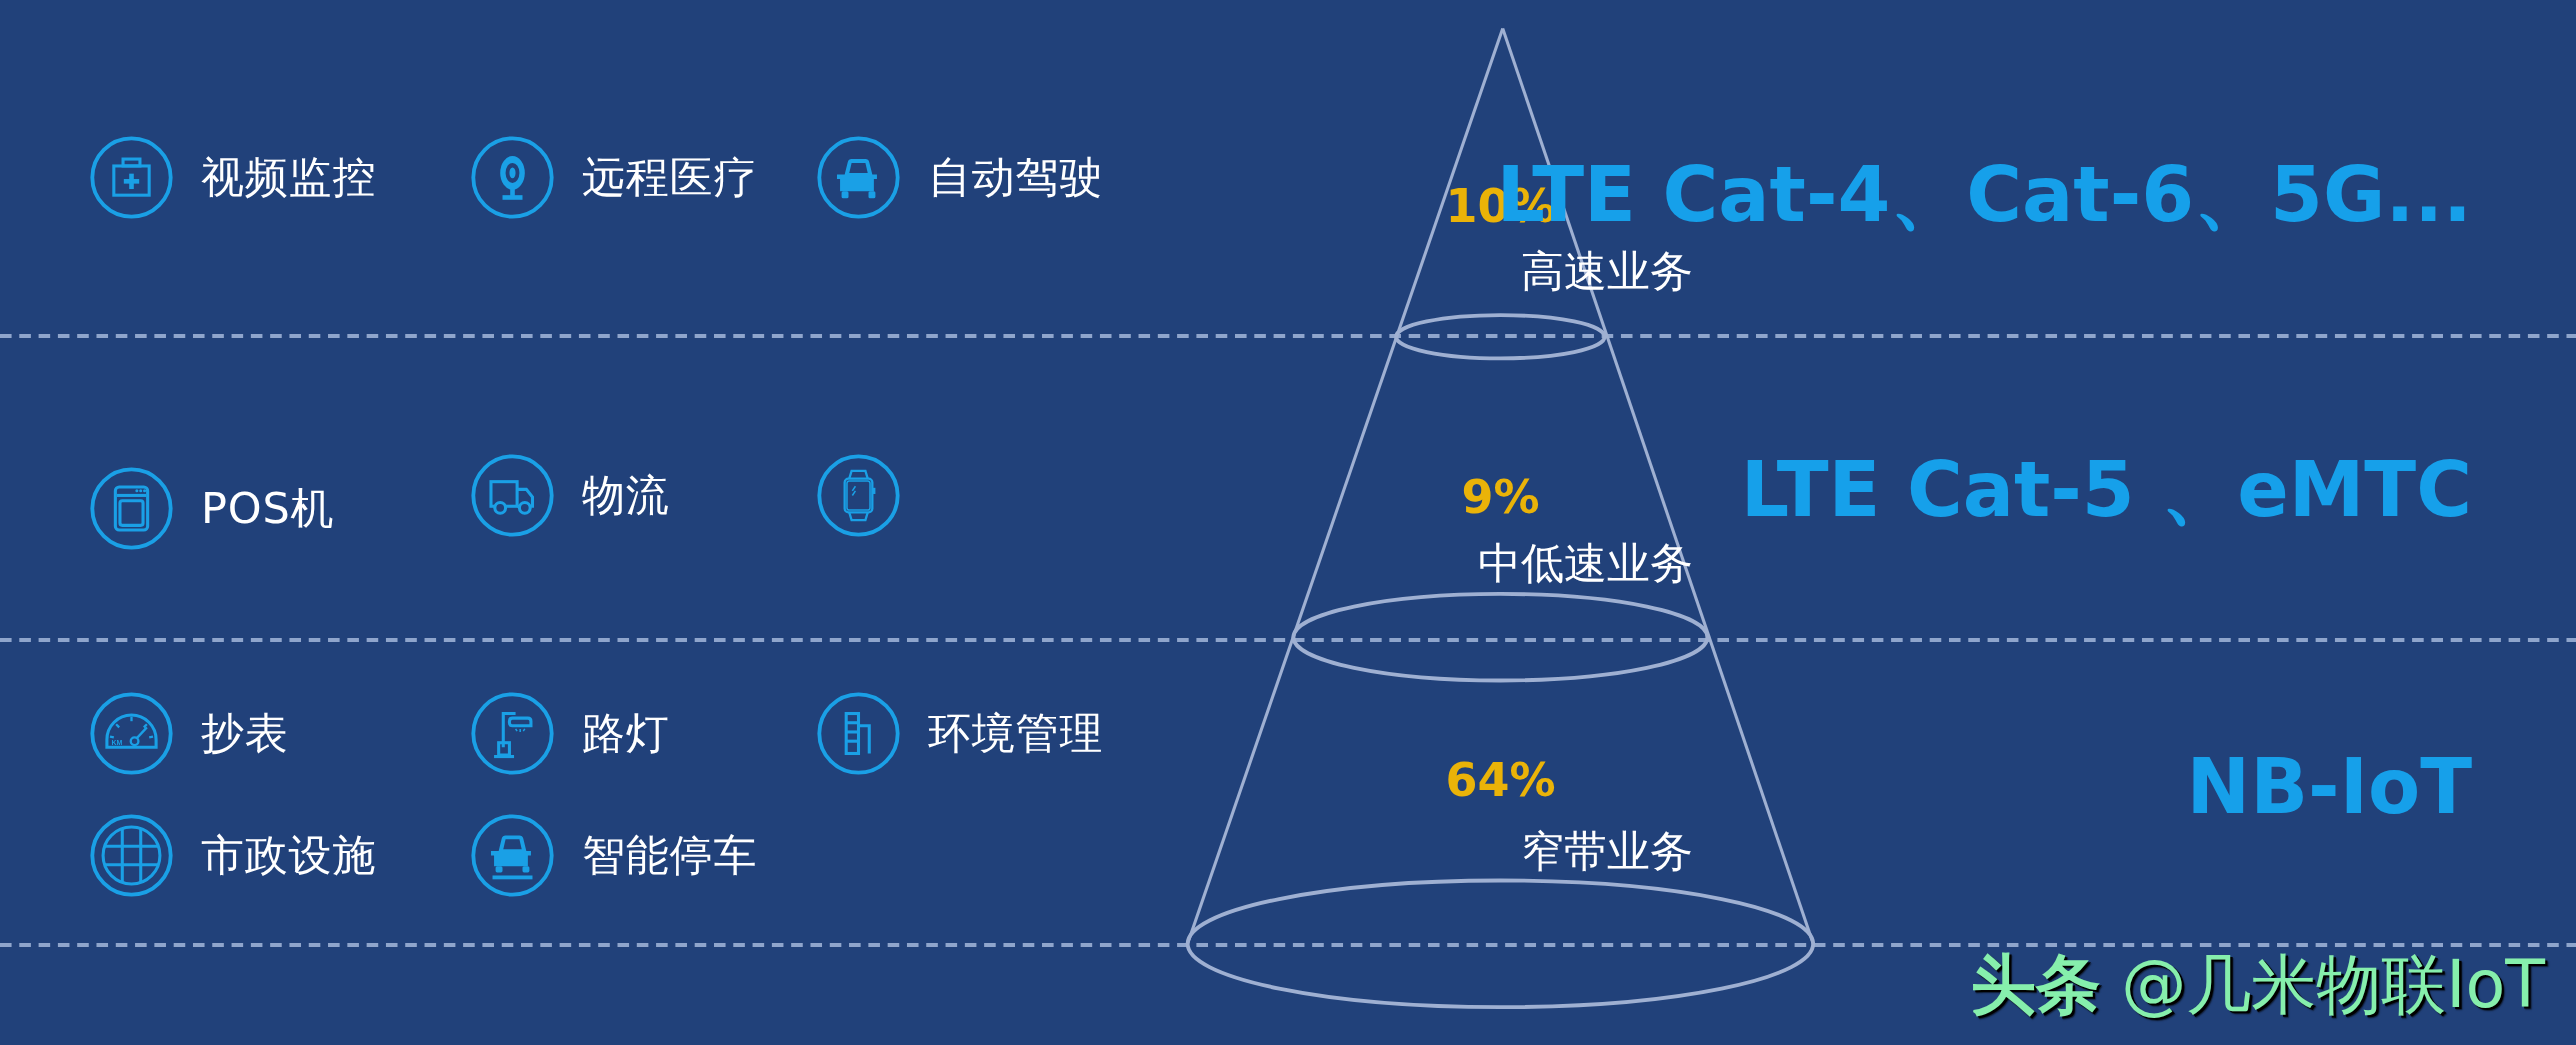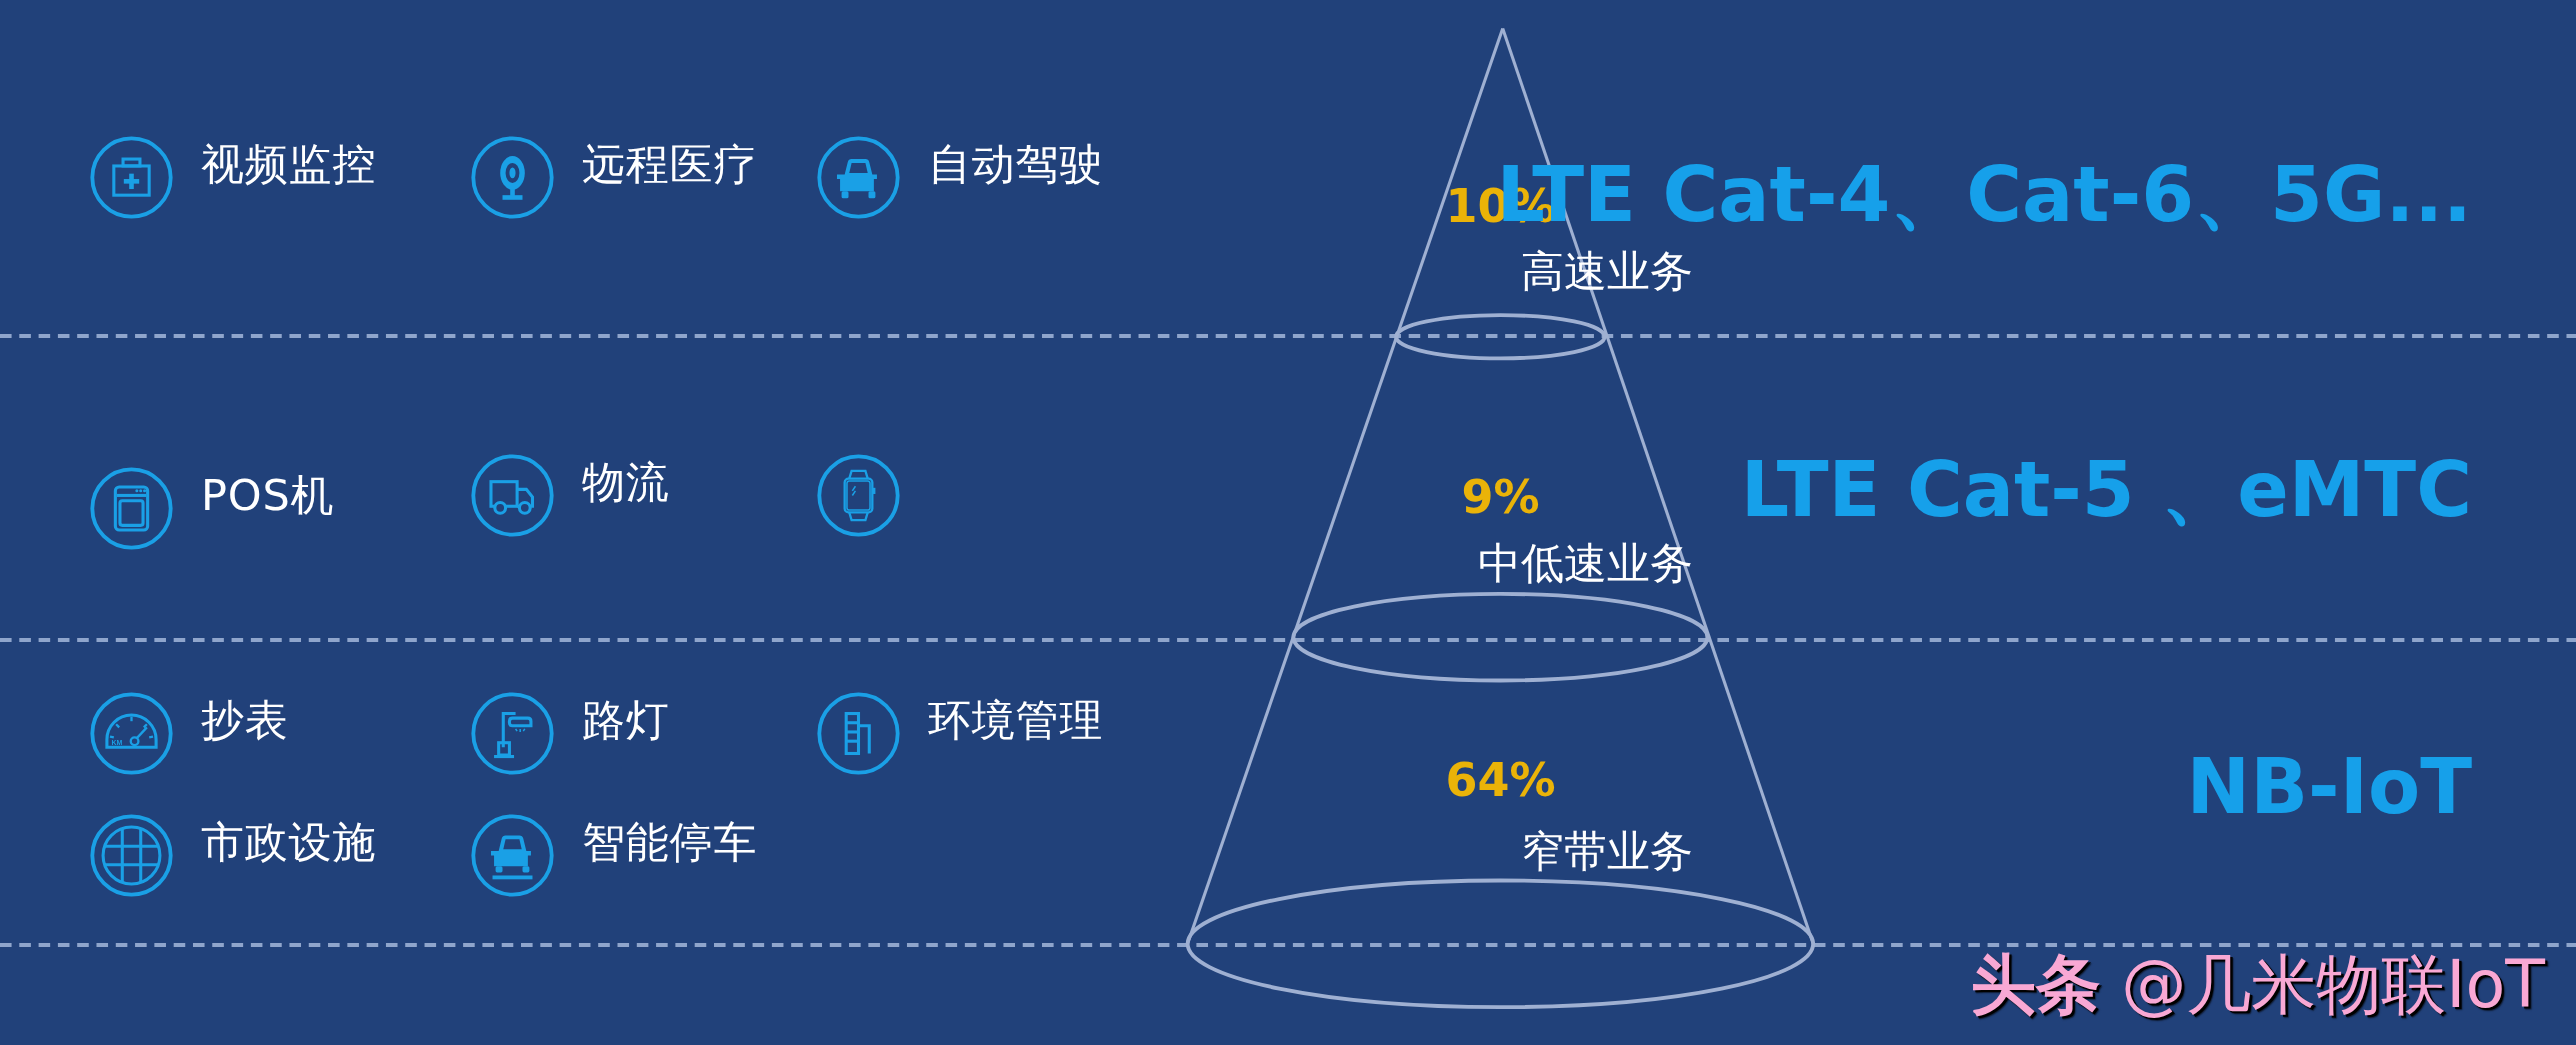--- a/index.html
+++ b/index.html
@@ -2,27 +2,27 @@
 <html style="font-size:12.4px"><head>
 <meta charset="utf-8">
 <style>
   html, body { margin:0; padding:0; }
   body { width:2576px; height:1045px; background:#21417a; position:relative; overflow:hidden;
          font-family:"DejaVu Sans","Liberation Sans",sans-serif; }
   .abs { position:absolute; }
   .dash { position:absolute; left:0; width:2576px; height:3.9px;
           background-image:linear-gradient(to right,#8fa5cc 0 11.6px, transparent 11.6px 19.3px);
           background-size:19.3px 3.9px; }
-  .app { position:absolute; display:flex; }
+  .app { position:absolute; display:flex; align-items:center; }
   .ic { width:83px; height:83px; flex:0 0 83px; }
   .lbl { color:#ffffff; font-size:43px; margin-left:28px; white-space:nowrap; letter-spacing:0.8px; }
   .pct { position:absolute; color:#eab308; font-weight:bold; font-size:46px; text-align:center; width:309px; }
   .tier { position:absolute; color:#ffffff; font-size:43px; text-align:right; width:386px; white-space:nowrap; }
   .tech { position:absolute; right:104px; color:#16a0ea; font-weight:bold; font-size:76px; white-space:nowrap; text-align:right; }
-  .wm { position:absolute; right:31px; top:941px; color:#f9a8d4; font-size:65px; white-space:nowrap;
+  .wm { position:absolute; right:31px; top:941px; color:#86efac; font-size:65px; white-space:nowrap;
         text-shadow:2.3px 2.3px 0 #000, 3.1px 3.1px 1.5px rgba(0,0,0,.6); }
   .wm b { font-weight:bold; }
   svg { overflow:visible; }
 </style>
 </head>
 <body>
 
 <div class="dash" style="top:334px"></div>
 <div class="dash" style="top:638px"></div>
 <div class="dash" style="top:943px"></div>

